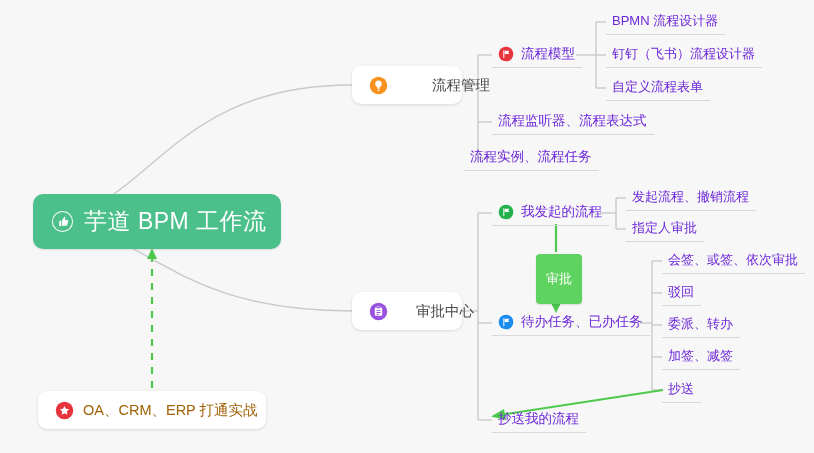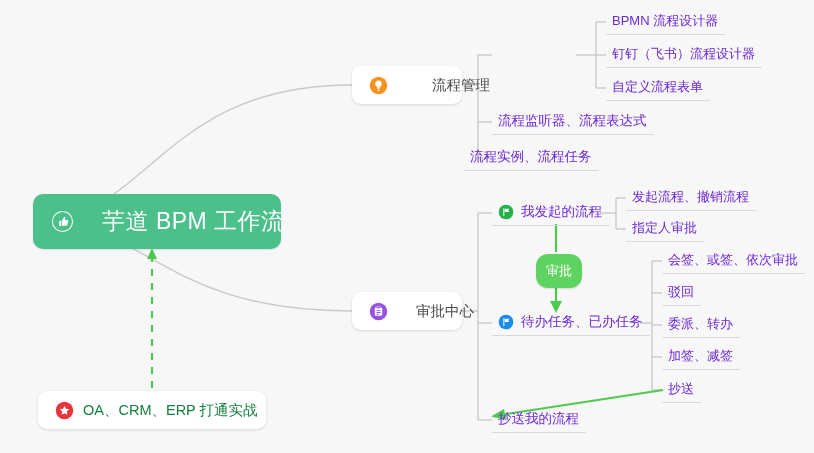--- a/index.html
+++ b/index.html
@@ -11,57 +11,57 @@
   }
   #canvas{position:relative;width:814px;height:453px;}
   #links{position:absolute;left:0;top:0;width:814px;height:453px;pointer-events:none;}
 
   
   .node{position:absolute;display:flex;align-items:center;box-sizing:border-box;white-space:nowrap;}
 
   .root{
     left:33px;top:194px;width:248px;height:55px;
     background:#4cc08b;border-radius:10px;
-    padding:8px 18px;gap:28px;
+    padding:8px 18px;gap:10px;
     box-shadow:0 1px 2px rgba(0,0,0,.10);
   }
   .root .label{color:#ffffff;font-size:23px;letter-spacing:.5px;}
 
   .branch{
     background:#ffffff;border-radius:9px;height:38px;
     padding:0 17px;gap:8px;
     box-shadow:0 1px 3px rgba(0,0,0,.13);
   }
   .branch .label{color:#4a4a4a;font-size:14.5px;}
   #n-liucheng-guanli{left:352px;top:66px;width:110px;gap:44px;}
   #n-shenpi-zhongxin{left:352px;top:292px;width:110px;gap:28px;}
 
   .callout{
     left:38px;top:391px;width:228px;height:38px;
     background:#ffffff;border-radius:9px;
     padding:0 17px;gap:9px;
     box-shadow:0 1px 3px rgba(0,0,0,.13);
   }
-  .callout .label{color:#15803d;font-size:14.5px;}
+  .callout .label{color:#a16207;font-size:14.5px;}
 
   
   .u{
     position:absolute;box-sizing:border-box;
     white-space:nowrap;display:flex;align-items:center;gap:7px;
     height:27px;padding:0 7px 0 6px;
     border-bottom:1px solid #d8d8d8;
     color:#6d28d9;font-size:13.5px;
   }
   .u.sub{font-size:13px;}
 
   
   .tag{
     position:absolute;left:536px;top:254px;
-    background:#5fd35f;border-radius:12px;
-    padding:8px 10px;color:#fff;font-size:13px;
+    background:#5fd35f;border-radius:4px;
+    padding:16px 10px;color:#fff;font-size:13px;
     box-shadow:0 1px 2px rgba(0,0,0,.12);
     display:flex;align-items:center;justify-content:center;
   }
 
   .ico{width:19px;height:19px;border-radius:50%;display:block;flex:0 0 auto;}
   .ico.lg{width:23px;height:23px;}
 </style>
 </head>
 <body>
 
@@ -140,20 +140,30 @@
       <svg viewBox="0 0 24 24" width="19" height="19">
         <circle cx="12" cy="12" r="11" fill="#f7921e"></circle>
         <path d="M12 5.6a4.2 4.2 0 0 0-2.5 7.6c.4.3.6.7.6 1.1v.5h3.8v-.5c0-.4.2-.8.6-1.1A4.2 4.2 0 0 0 12 5.6z" fill="#fff"></path>
         <rect x="10.3" y="15.6" width="3.4" height="1.2" rx=".6" fill="#fff"></rect>
         <rect x="10.7" y="17.4" width="2.6" height="1.1" rx=".55" fill="#fff"></rect>
       </svg>
     </span>
     <span class="label">流程管理</span>
   </div>
 
+  <div class="u" style="left:492px;top:41px;">
+    <span class="ico" style="width:16px;height:16px;">
+      <svg viewBox="0 0 24 24" width="16" height="16">
+        <circle cx="12" cy="12" r="11" fill="#e8343c"></circle>
+        <rect x="8" y="6.2" width="1.5" height="12" rx=".7" fill="#fff"></rect>
+        <path d="M10 7h7l-1.6 2.6L17 12h-7z" fill="#fff"></path>
+      </svg>
+    </span>
+    <span>流程模型</span>
+  </div>
 
   <div class="u" style="left:492px;top:108px;">
     <span>流程监听器、流程表达式</span>
   </div>
   <div class="u" style="left:464px;top:144px;">
     <span>流程实例、流程任务</span>
   </div>
 
   <div class="u sub" style="left:606px;top:8px;">
     <span>BPMN 流程设计器</span>

